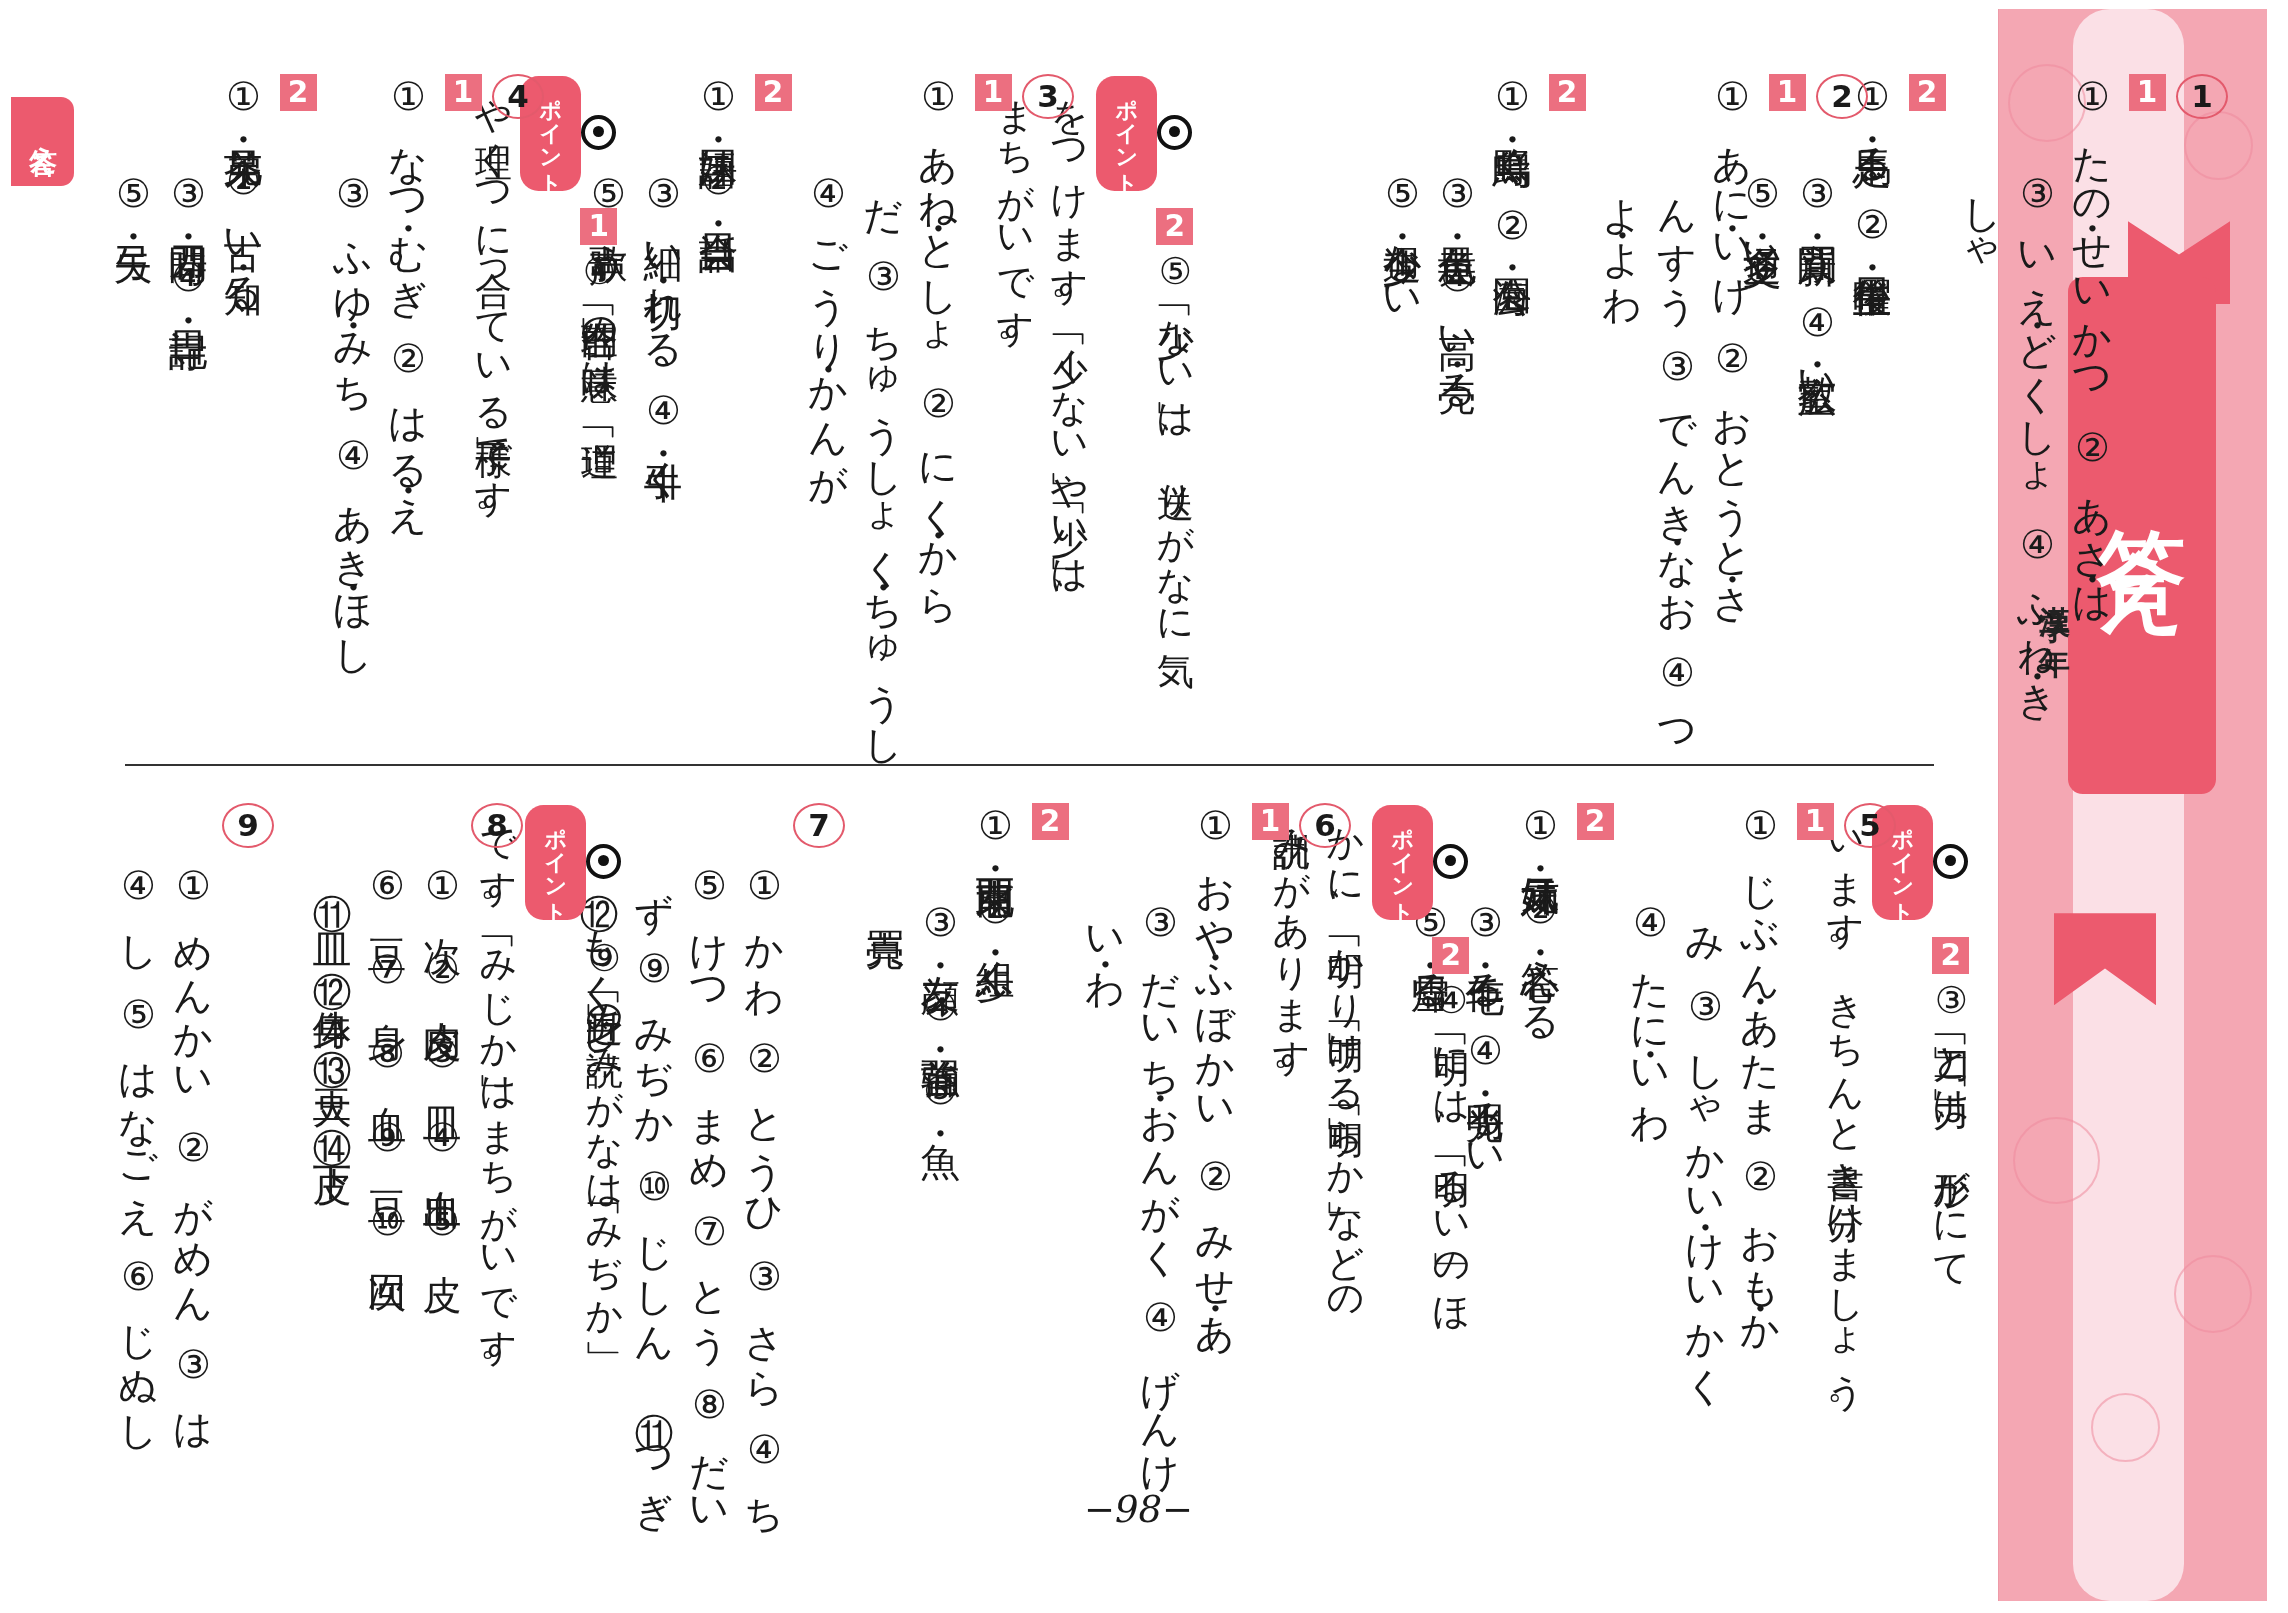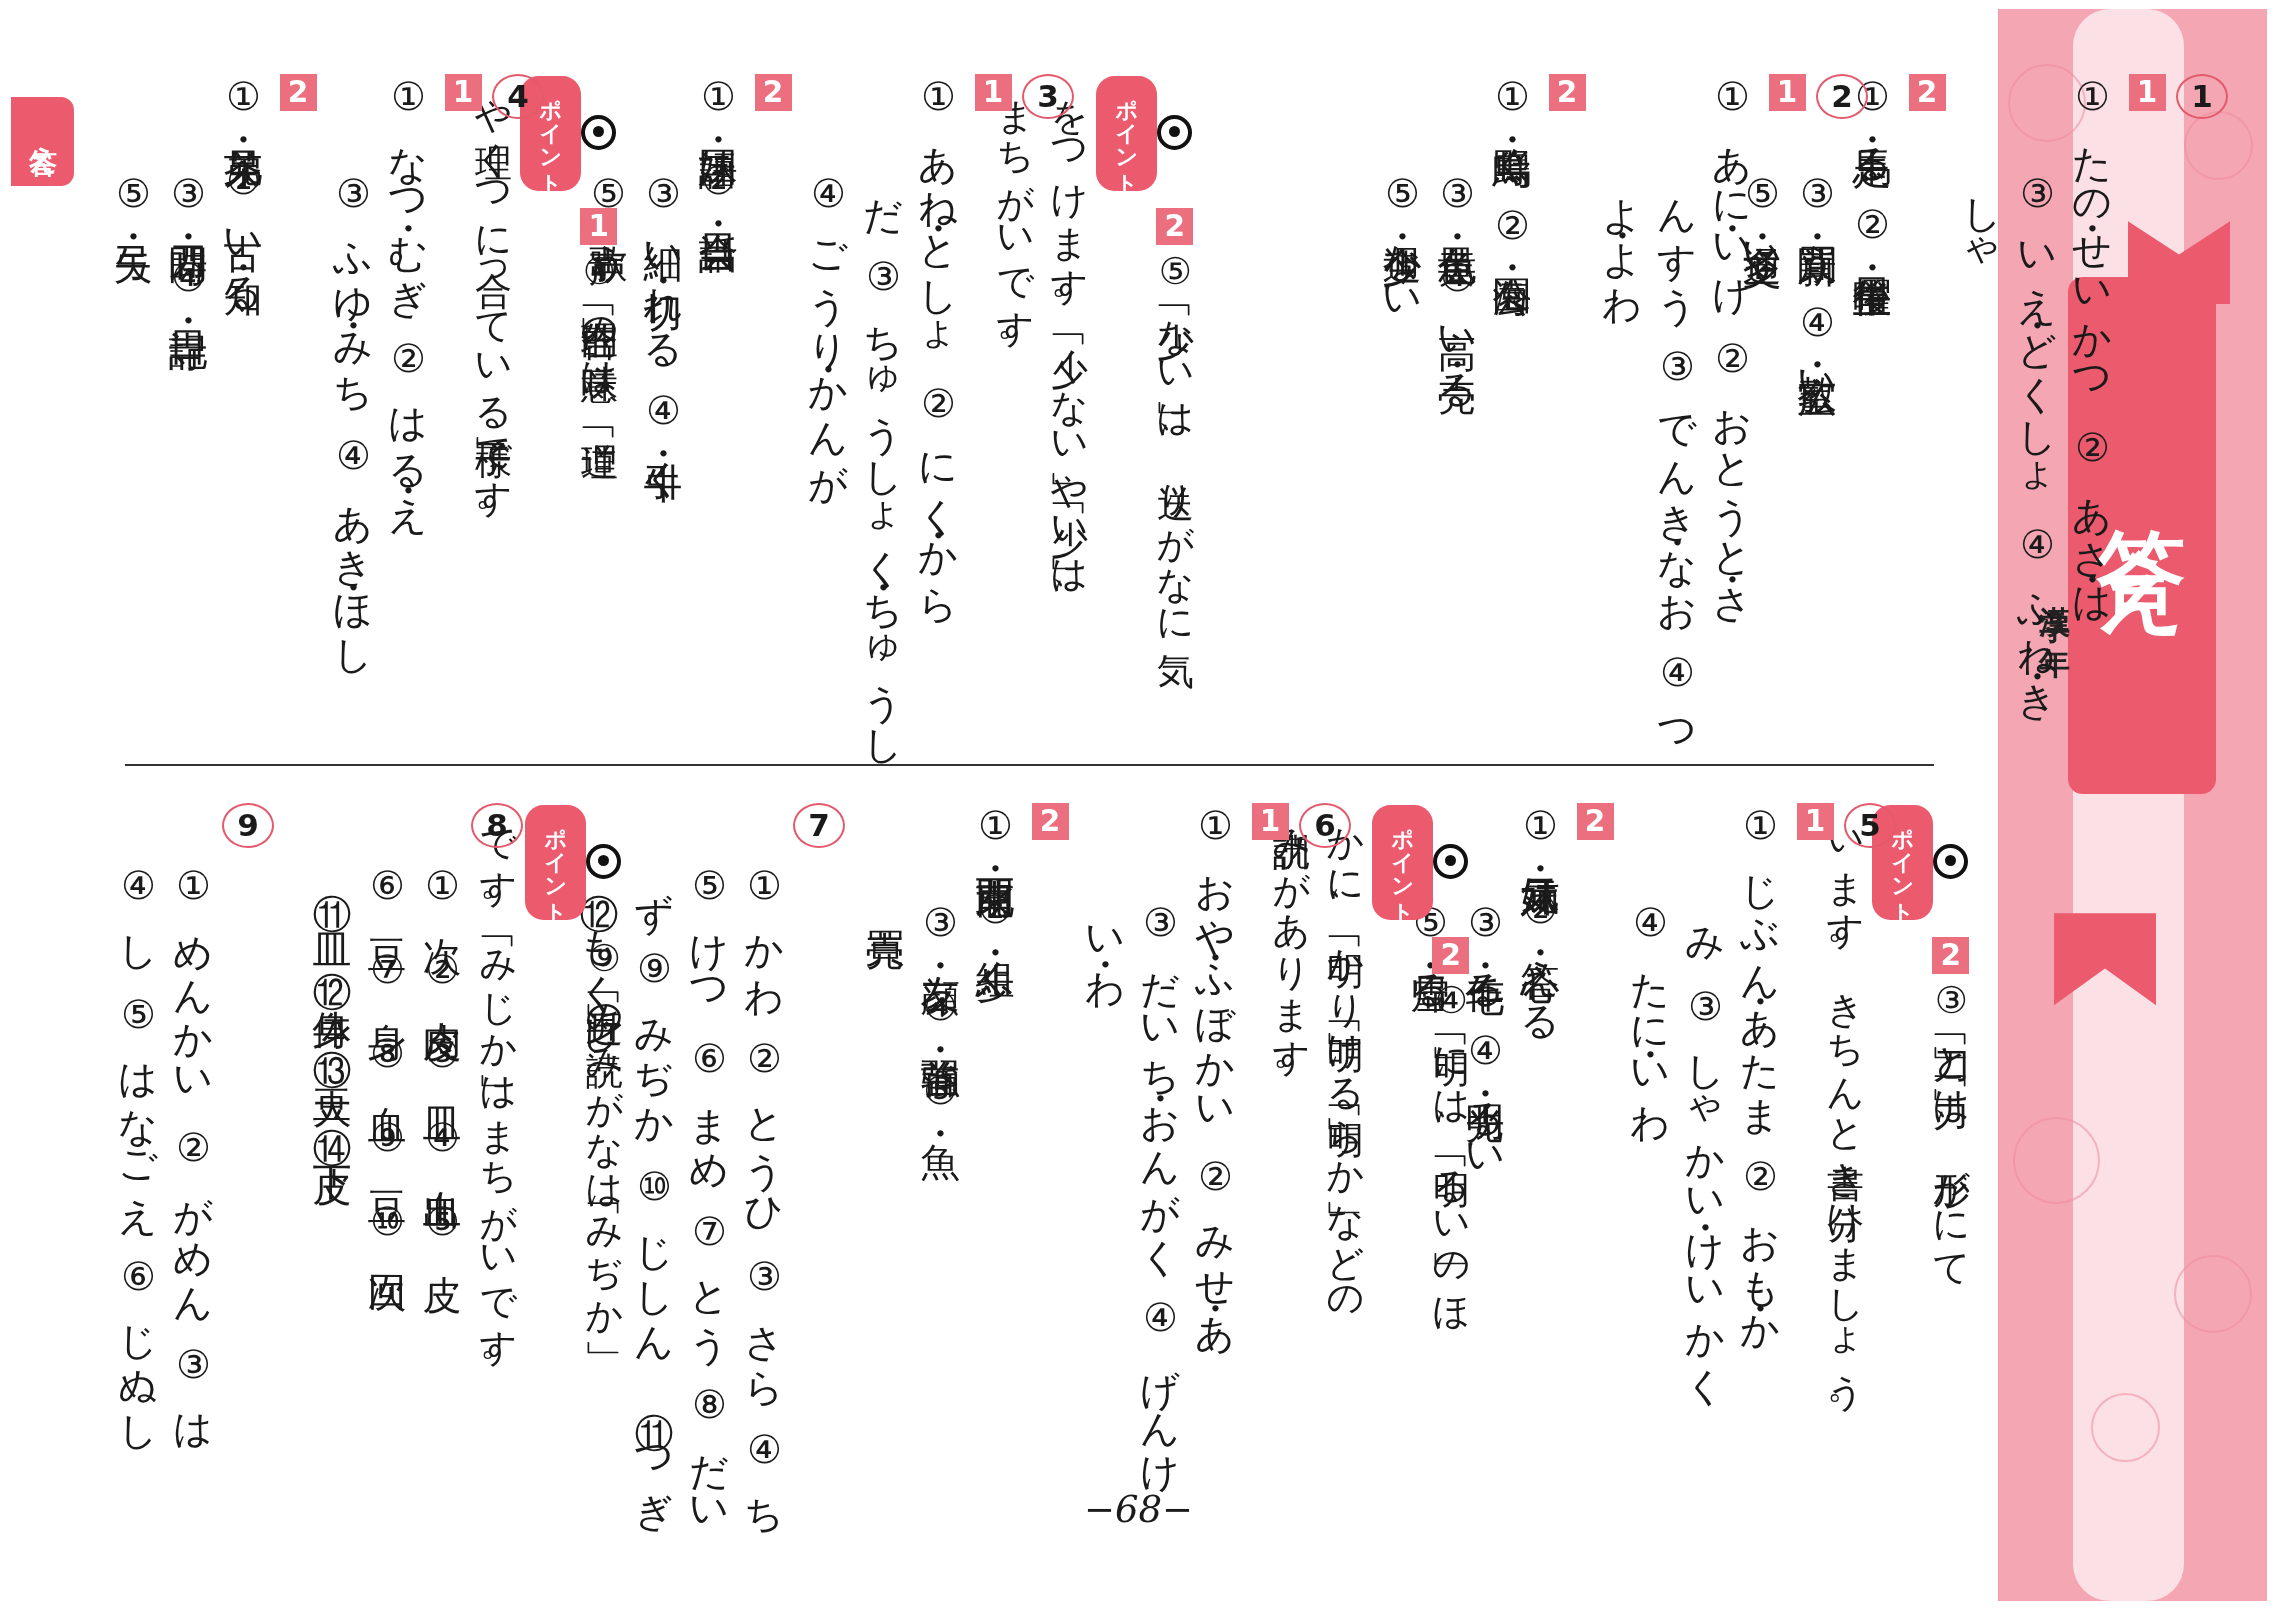--- a/index.html
+++ b/index.html
@@ -256,14 +256,14 @@
 </div>
 
 <div class="section" style="left:111px; top:803px;">
   <div class="col">
     <span class="num-circle">9</span>
   </div>
   <div class="col"><span style="margin-top:60px;display:inline-block">①めんかい　②がめん　③は</span></div>
   <div class="col"><span style="margin-top:60px;display:inline-block">④し　⑤はなごえ　⑥じぬし</span></div>
 </div>
 
-<div class="page-number">−68−</div>
+<div class="page-number">−98−</div>
 
 
 </body></html>

